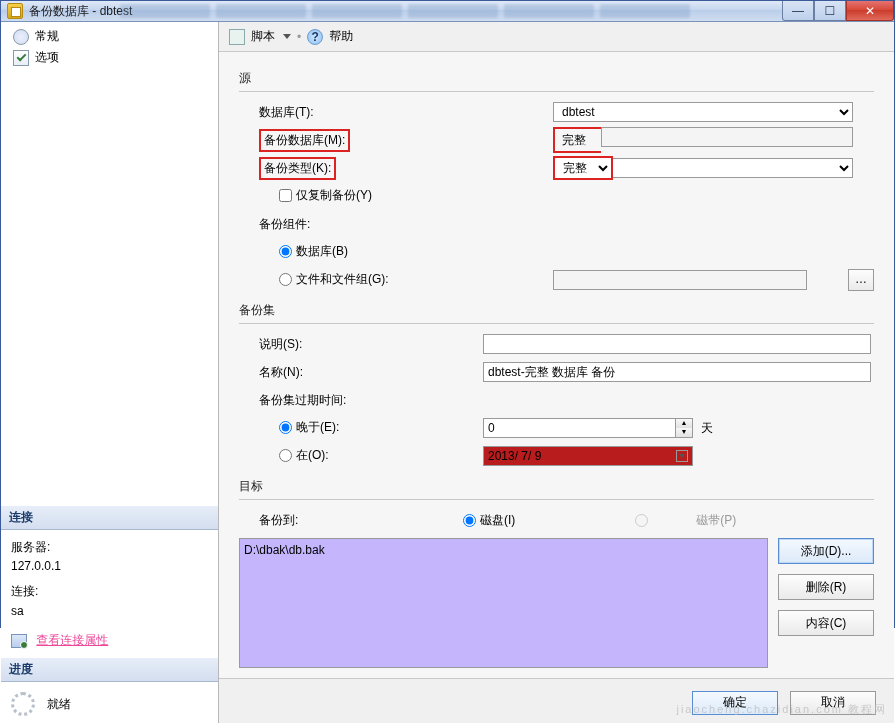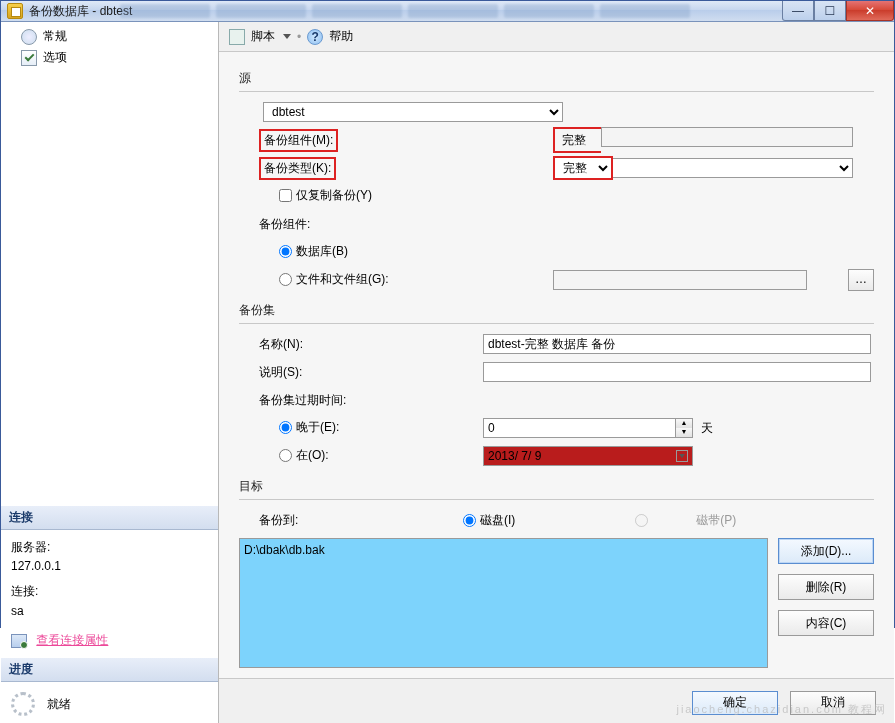--- a/index.html
+++ b/index.html
@@ -20,21 +20,21 @@
 .winbtn.min span, .winbtn.max span { color:#2a3a55; }
 
 
 .tabstubs { position:absolute; top:4px; left:120px; height:20px; display:flex; gap:6px; opacity:0.25; pointer-events:none; }
 .tabstub { width: 90px; height: 14px; background:#6b8db8; border-radius:2px; filter: blur(1px); }
 
 
 .client { flex:1; display:flex; background:#f0f0f0; }
 .sidebar { width: 218px; background:#fff; border-right:1px solid #b8b8b8; display:flex; flex-direction:column; }
 .panehdr { background: linear-gradient(#e8eef9,#d3deef); border-bottom:1px solid #a8b8d0; padding: 3px 8px; font-weight:bold; color:#1a3a6a; }
-.navlist { padding: 4px 12px; }
+.navlist { padding: 4px 4px; }
 .navitem { display:flex; align-items:center; padding: 2px 8px; gap:6px; }
 .navicon { width:16px; height:16px; }
 .navicon.gear { border:1px solid #8899aa; border-radius:50%; background: radial-gradient(#eef,#cde); }
 .navicon.check { border:1px solid #8899aa; background: linear-gradient(#fff,#e6eef7); position:relative; }
 .navicon.check::after { content:""; position:absolute; width:7px; height:3px; border-left:2px solid #3a7a3a; border-bottom:2px solid #3a7a3a; transform:rotate(-45deg); top:3px; left:3px; }
 
 .flexspace { flex:1; }
 .connblk { padding: 8px 10px; line-height: 1.6; }
 .connblk a { color:#ec4899; text-decoration: underline; }
 .connblk .cicon { display:inline-block; width:16px; height:14px; background: linear-gradient(#dce8f7,#b8cfee); border:1px solid #7a93bb; margin-right:6px; vertical-align:middle; position:relative; }
@@ -71,21 +71,21 @@
 
 .redbox { border: 2px solid #d22; padding: 1px 3px; display:inline-block; }
 
 .btn-sq { width:26px; height:22px; border:1px solid #9a9a9a; background:linear-gradient(#fdfdfd,#eaeaea); text-align:center; line-height:18px; }
 
 .radio { display:inline-flex; align-items:center; gap:4px; margin-right: 14px; }
 .radio input { margin:0; }
 .radio.disabled { color:#999;gap:48px; }
 
 .destbox { display:flex; gap:10px; margin-top:4px; }
-.listbox { flex:1; height:130px; border:1px solid #9a9a9a; background:#7dd3fc; padding:4px; font-family: Consolas, monospace; }
+.listbox { flex:1; height:130px; border:1px solid #9a9a9a; background:#c4b5fd; padding:4px; font-family: Consolas, monospace; }
 .destbtns { width:96px; display:flex; flex-direction:column; gap:10px; }
 .destbtns button { height:26px; border:1px solid #9a9a9a; background:linear-gradient(#fdfdfd,#eaeaea); }
 .destbtns button.primary { border:1px solid #5a8dd0; background:linear-gradient(#f4f9ff,#dceaf9); box-shadow: 0 0 0 1px #bcd6f5 inset; }
 
 
 .footer { height: 48px; border-top:1px solid #c8c8c8; display:flex; align-items:center; justify-content:flex-end; padding: 0 18px; gap:12px; background:#f0f0f0; }
 .footer button { width: 86px; height:24px; border:1px solid #9a9a9a; background:linear-gradient(#fdfdfd,#eaeaea); }
 .footer button.primary { border:1px solid #5a8dd0; background:linear-gradient(#f4f9ff,#dceaf9); }
 
 .watermark { position:absolute; right:8px; bottom:6px; color:#b8b8b8; font-size:11px; letter-spacing:2px; opacity:0.7; pointer-events:none; }
@@ -166,29 +166,30 @@
         <div class="tbicon help">?</div>
         <span>帮助</span>
       </div>
 
       <div class="form">
 
         <div class="group-title">源</div>
         <div class="group-line"></div>
 
         <div class="row">
+          <div class="lbl">数据库(T):</div>
           <div class="ctl">
             <select style="width:300px">
               <option>dbtest</option>
             </select>
           </div>
         </div>
 
         <div class="row">
-          <div class="lbl"><span class="redbox">备份组件(M):</span></div>
+          <div class="lbl"><span class="redbox">备份数据库(M):</span></div>
           <div class="ctl">
             <span style="display:inline-flex;width:300px">
                 <span class="redbox" style="border-right:none"><input type="text" class="ro" readonly="" style="width: 40px; border: none; background: transparent;" value="完整"></span>
                 <input type="text" class="ro" readonly="" style="flex: 1 1 0%;">
               </span>
           </div>
         </div>
 
         <div class="row">
           <div class="lbl"><span class="redbox">备份类型(K):</span></div>
@@ -231,29 +232,29 @@
             <input type="text" class="ro" readonly="" style="width: 254px;">
             <div style="flex:1"></div>
             <div class="btn-sq">…</div>
           </div>
         </div>
 
         <div class="group-title">备份集</div>
         <div class="group-line"></div>
 
         <div class="row">
+          <div class="lbl" style="width:220px">说明(S):</div>
+          <div class="ctl">
+              <input type="text" class="wide" value="" style="">
+            </div>
+        </div>
+        <div class="row">
           <div class="lbl" style="width:220px">名称(N):</div>
           <div class="ctl">
               <input type="text" class="wide" value="dbtest-完整 数据库 备份" style="">
-            </div>
-        </div>
-        <div class="row">
-          <div class="lbl" style="width:220px">说明(S):</div>
-          <div class="ctl">
-              <input type="text" class="wide" value="" style="">
             </div>
         </div>
         <div class="row">
             <div class="lbl">备份集过期时间:</div>
           </div>
         <div class="row">
           <div class="lbl indent2" style="width:220px">
             <label class="radio">
                 <input type="radio" name="exp" checked="" style=""> 
                 <span>晚于(E):</span>

